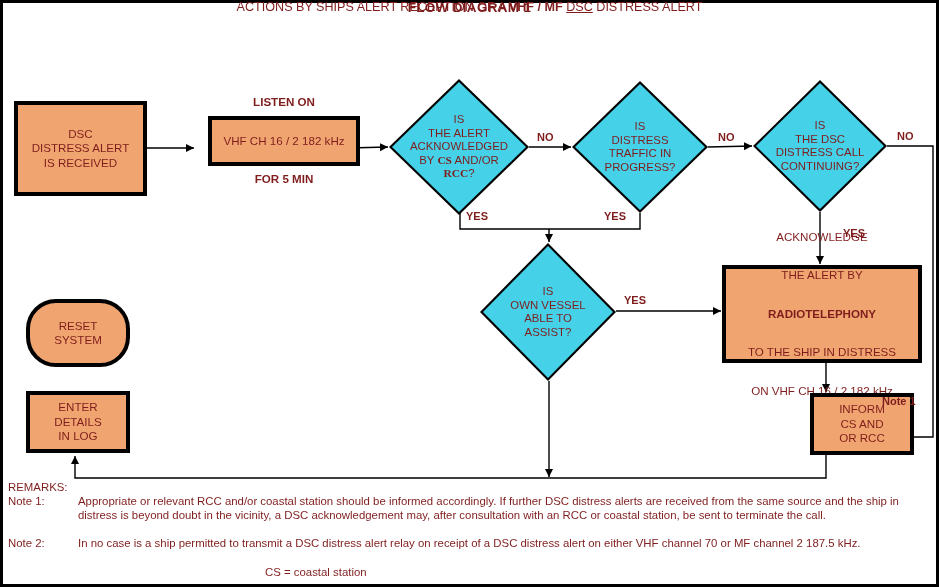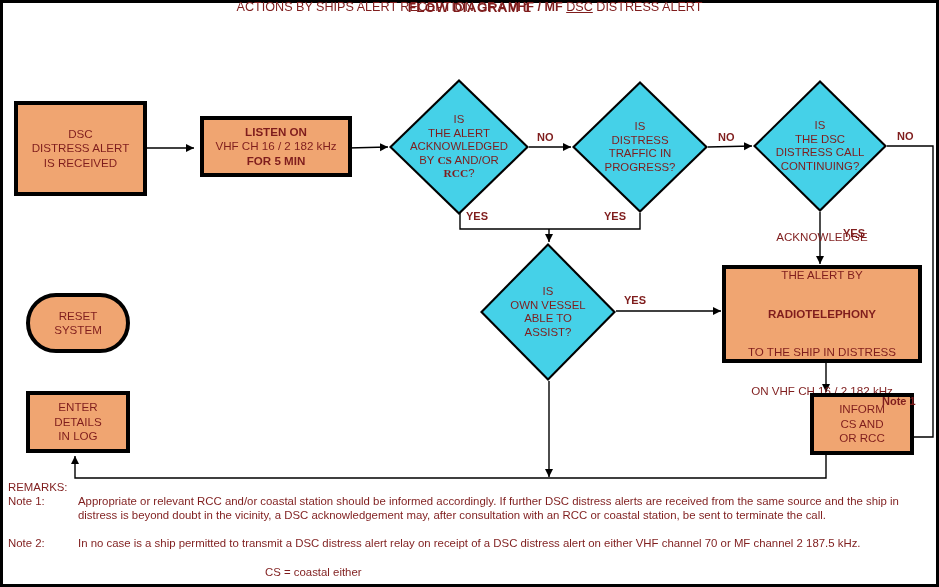--- a/index.html
+++ b/index.html
@@ -67,41 +67,41 @@
 
   <div class="abs title">FLOW DIAGRAM 1</div>
   <div class="abs subtitle"><span>ACTIONS BY SHIPS ALERT RECEPTION OF A </span><span class="b">VHF / MF</span> <span class="u">DSC</span><span> DISTRESS ALERT</span></div>
 
   <div class="abs pbox" style="left:14px; top:101px; width:133px; height:95px;">
     <div>DSC</div>
     <div>DISTRESS ALERT</div>
     <div>IS RECEIVED</div>
   </div>
 
-  <div class="abs pbox" style="left:200px; top:116px; width:152px; height:61px;">
+  <div class="abs pbox" style="left:208px; top:116px; width:152px; height:50px;gap:24px;">
     <div class="b">LISTEN ON</div>
     <div>VHF CH 16 / 2 182 kHz</div>
     <div class="b">FOR 5 MIN</div>
   </div>
 
   <div class="abs pbox" style="left:722px; top:265px; width:200px; height:98px;gap:24px;">
     <div>ACKNOWLEDGE</div>
     <div>THE ALERT BY</div>
     <div class="b">RADIOTELEPHONY</div>
     <div>TO THE SHIP IN DISTRESS</div>
     <div>ON VHF CH 16 / 2 182 kHz</div>
   </div>
 
   <div class="abs pbox" style="left:810px; top:393px; width:104px; height:62px;">
     <div>INFORM</div>
     <div>CS AND</div>
     <div>OR RCC</div>
   </div>
 
-  <div class="abs pbox" style="left:26px; top:293px; width:104px; height:60px;border-radius:30px;">
+  <div class="abs pbox" style="left:26px; top:299px; width:104px; height:68px;border-radius:30px;">
     <div>RESET</div>
     <div>SYSTEM</div>
   </div>
 
   <div class="abs pbox" style="left:26px; top:391px; width:104px; height:62px;">
     <div>ENTER</div>
     <div>DETAILS</div>
     <div>IN LOG</div>
   </div>
 
@@ -160,15 +160,15 @@
   <div class="abs lbl" style="left:882px; top:395px;">Note 1</div>
 
   <div class="abs remark" style="left:8px; top:481px;"><span class="b">REMARKS</span><span>:</span></div>
 
   <div class="abs remark" style="left:8px; top:495px;">Note 1:</div>
   <div class="abs remark" style="left:78px; top:495px; width:856px;">Appropriate or relevant RCC and/or coastal station should be informed accordingly. If further DSC distress alerts are received from the same source and the ship in distress is beyond doubt in the vicinity, a DSC acknowledgement may, after consultation with an RCC or coastal station, be sent to terminate the call.</div>
 
   <div class="abs remark" style="left:8px; top:537px;text-align:right;">Note 2:</div>
   <div class="abs remark" style="left:78px; top:537px; width:856px;">In no case is a ship permitted to transmit a DSC distress alert relay on receipt of a DSC distress alert on either VHF channel 70 or MF channel 2 187.5 kHz.</div>
 
-  <div class="abs remark" style="left:265px; top:566px;">CS = coastal either</div>
+  <div class="abs remark" style="left:265px; top:566px;">CS = coastal station</div>
 
 </div>
 
 </body></html>

